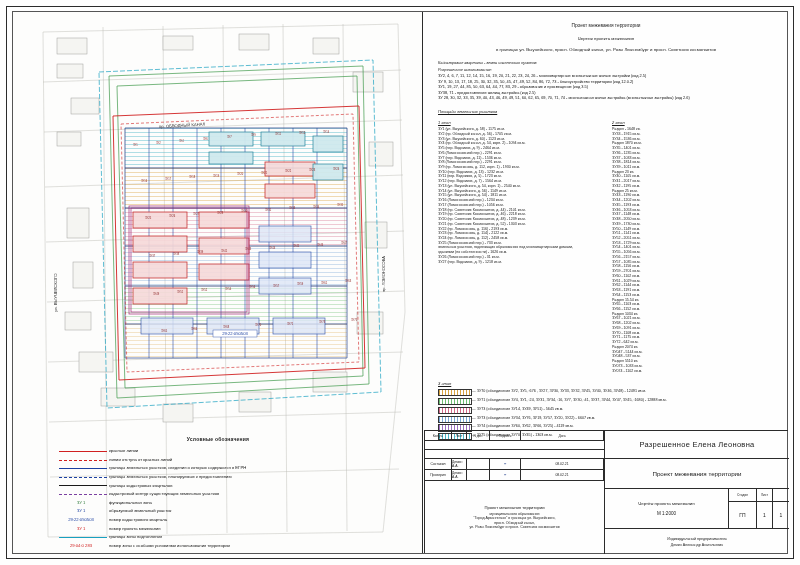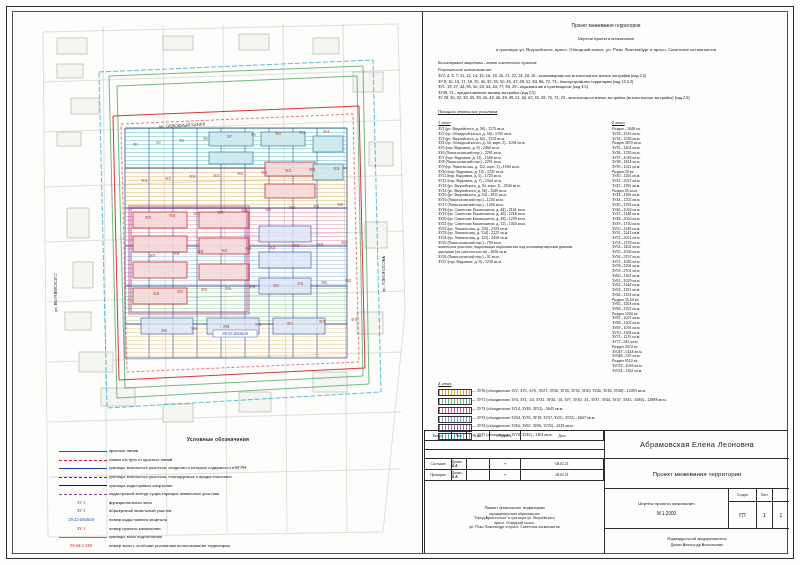--- a/index.html
+++ b/index.html
@@ -560,21 +560,21 @@
         <div id="objlines" style="margin-top:2px;">
             <div>муниципального образования</div>
             <div>"Город Архангельск" в границах ул. Выучейского,</div>
             <div>просп. Обводный канал,</div>
             <div>ул. Розы Люксембург и просп. Советских космонавтов</div>
           </div>
       </div>
     </div>
 
     <div class="cell" style="left:180px;top:0;width:184px;height:28px;border-right:none;">
-      <div class="ctext author">Абрамовская Елена Леоновна</div>
+      <div class="ctext author">Разрешенное Елена Леоновна</div>
     </div>
     <div class="cell" style="left:180px;top:28px;width:184px;height:30px;border-right:none;">
       <div class="ctext prj">Проект межевания территории</div>
     </div>
     <div class="cell" style="left:180px;top:58px;width:124px;height:40px;">
       <div class="ctext">
         <div style="font-size:4.4px;">Чертёж проекта межевания</div>
         <div class="scale" style="margin-top:5px;">М 1:2000</div>
       </div>
     </div>

